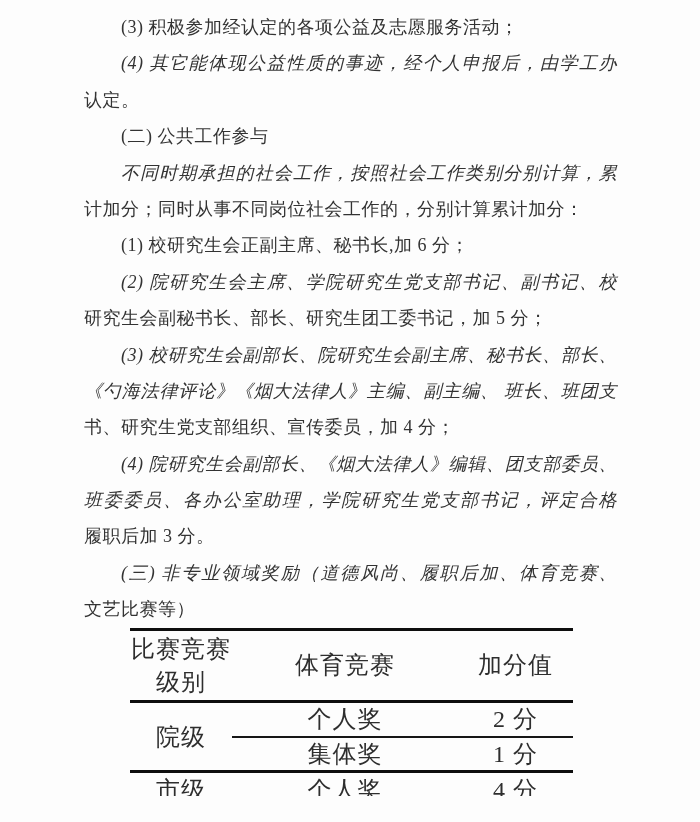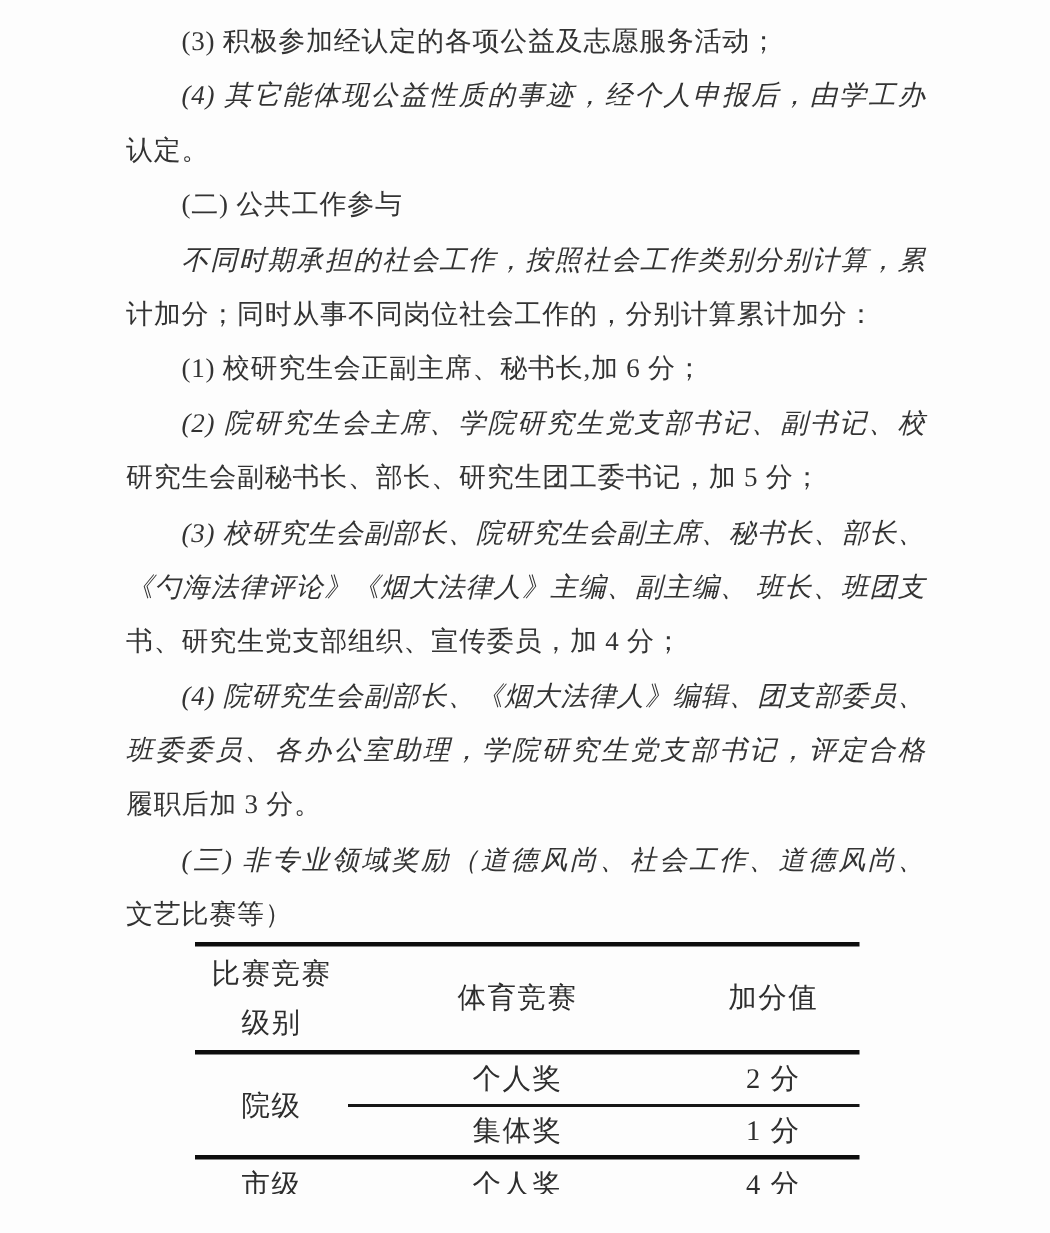--- a/index.html
+++ b/index.html
@@ -34,21 +34,21 @@
     font-style: italic;
   }
   .line.indent { padding-left: 37px; }
 
   .doc-table {
     position: absolute;
     left: 130px; top: 628px;
     width: 443px;
     border-collapse: collapse;
     table-layout: fixed;
-    font-size: 19px;
+    font-size: 24px;
     color: #2e2e2e;
     border-top: 3px solid #0e0e0e;
   }
   .doc-table th {
     font-weight: normal;
     height: 72px;
     text-align: center;
     vertical-align: middle;
     border-bottom: 3px solid #0e0e0e;
     white-space: pre-line;
@@ -80,21 +80,21 @@
     <div class="line">计加分；同时从事不同岗位社会工作的，分别计算累计加分：</div>
     <div class="line indent">(1) 校研究生会正副主席、秘书长,加 6 分；</div>
     <div class="line indent fill">(2) 院研究生会主席、学院研究生党支部书记、副书记、校</div>
     <div class="line">研究生会副秘书长、部长、研究生团工委书记，加 5 分；</div>
     <div class="line indent fill">(3) 校研究生会副部长、院研究生会副主席、秘书长、部长、</div>
     <div class="line fill">《勺海法律评论》《烟大法律人》主编、副主编、 班长、班团支</div>
     <div class="line">书、研究生党支部组织、宣传委员，加 4 分；</div>
     <div class="line indent fill">(4) 院研究生会副部长、《烟大法律人》编辑、团支部委员、</div>
     <div class="line fill">班委委员、各办公室助理，学院研究生党支部书记，评定合格</div>
     <div class="line">履职后加 3 分。</div>
-    <div class="line indent fill">(三) 非专业领域奖励（道德风尚、社会工作、道德风尚、</div>
+    <div class="line indent fill">(三) 非专业领域奖励（道德风尚、履职后加、体育竞赛、</div>
     <div class="line">文艺比赛等）</div>
   </div>
 
   <table class="doc-table">
     <colgroup>
       <col style="width:102px">
       <col style="width:226px">
       <col style="width:115px">
     </colgroup>
     <thead>

